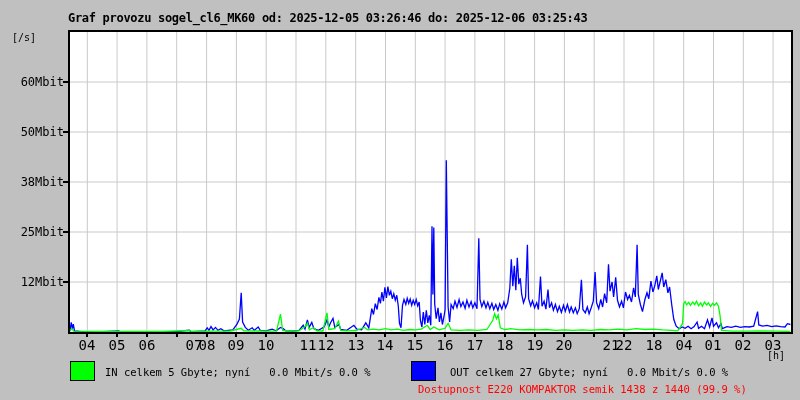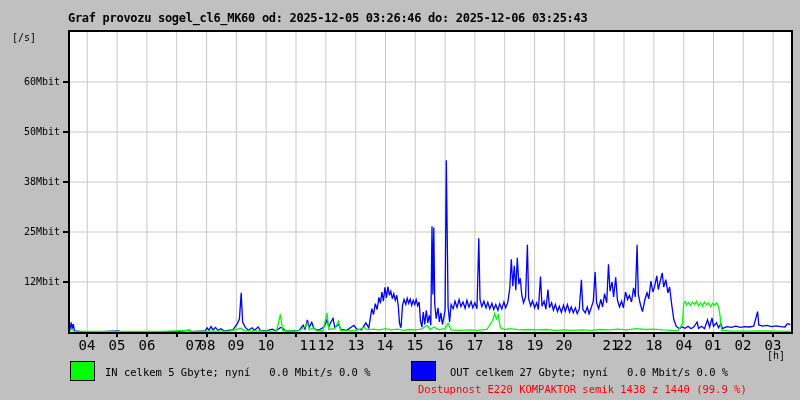--- a/index.html
+++ b/index.html
@@ -12,21 +12,21 @@
     position:absolute;left:68px;top:11px;
     font-size:12px;font-weight:bold;letter-spacing:-0.3px;white-space:pre;
   }
   .yunit{position:absolute;left:12px;top:32px;font-size:10px;}
   .xunit{position:absolute;left:767px;top:350px;font-size:10px;}
   .plot{
     position:absolute;left:68px;top:30px;width:721px;height:300px;
     background:#ffffff;border:2px solid #000;
   }
   .plot svg{display:block;}
-  .ylab{position:absolute;left:0;width:64px;text-align:left;font-size:10px;line-height:10px;padding-left:24px;}
+  .ylab{position:absolute;left:0;width:64px;text-align:right;font-size:12px;line-height:10px;}
   .ytick{position:absolute;width:6px;height:2px;background:#000;left:63px;}
   .xlab{position:absolute;font-size:14px;line-height:10px;transform:translateX(-50%);top:340px;}
   .xtick{position:absolute;width:2px;height:3px;background:#000;top:334px;}
   .swatch{
     position:absolute;top:361px;width:25px;height:20px;border:1px solid #000;box-sizing:border-box;
   }
   .legend-text{position:absolute;top:366px;font-size:10.5px;white-space:pre;}
   .avail{position:absolute;left:418px;top:383px;font-size:10.5px;white-space:pre;}
 </style>
 </head>

